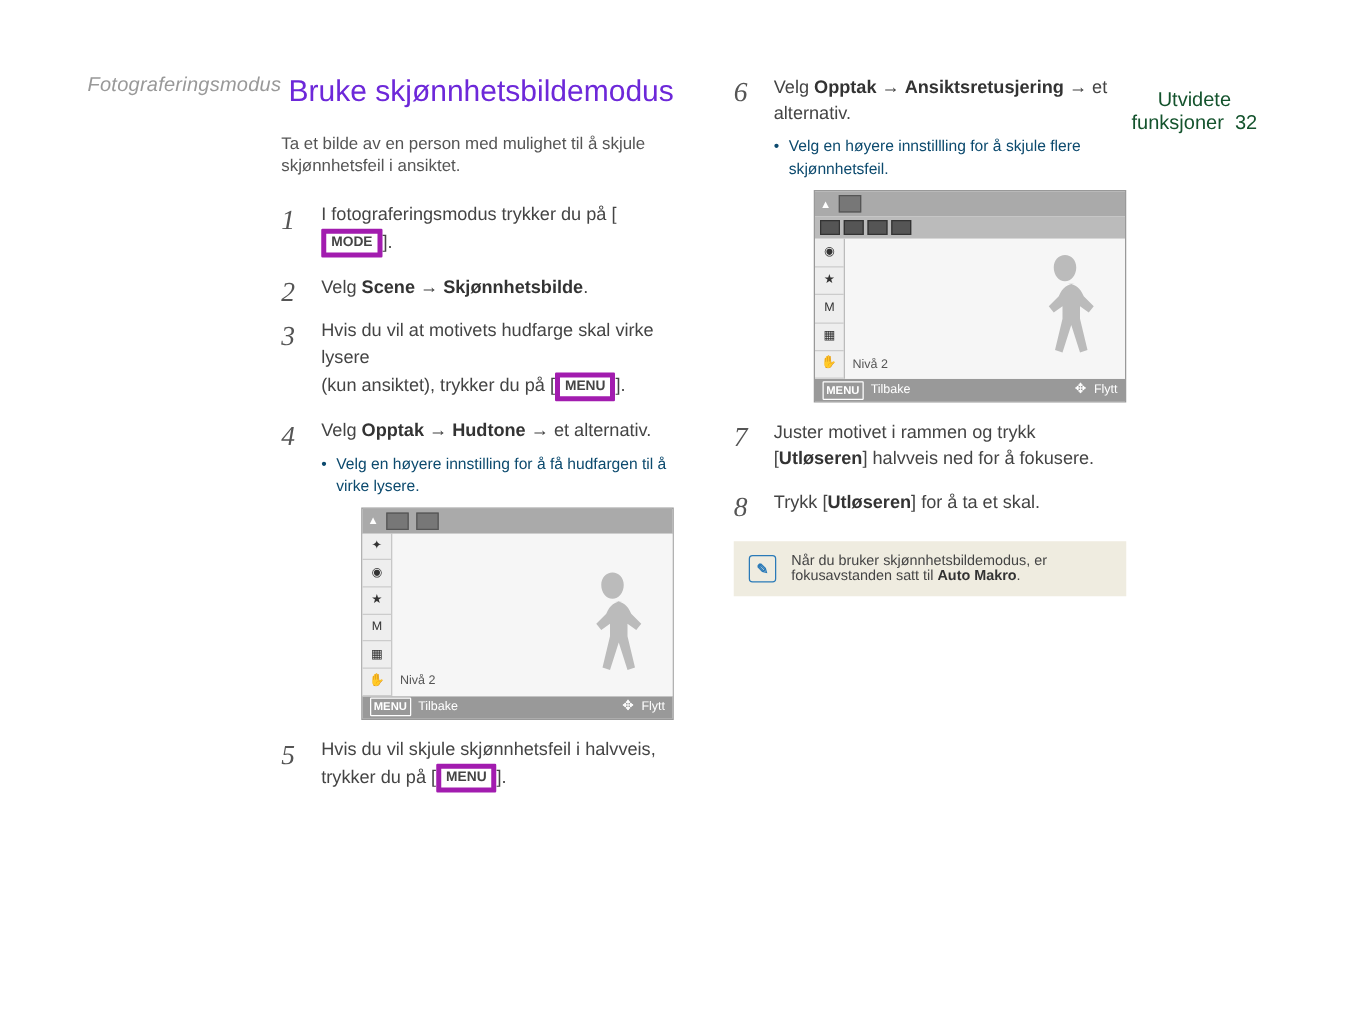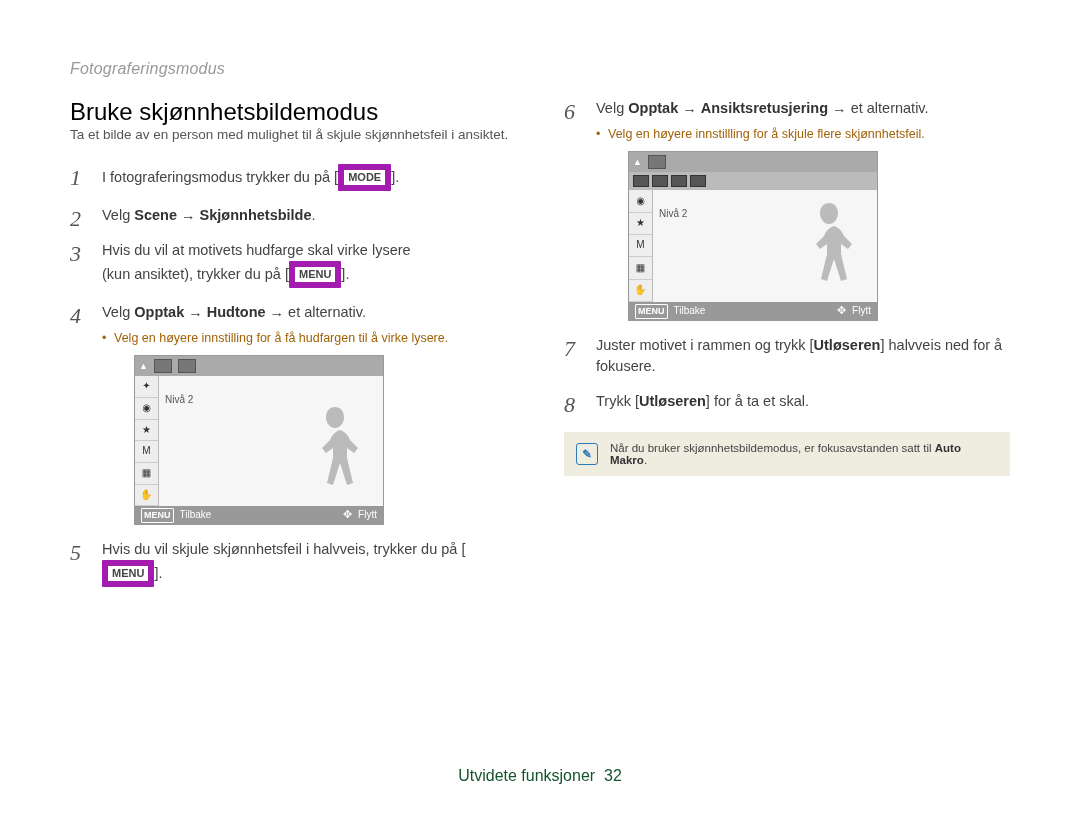--- a/index.html
+++ b/index.html
@@ -7,42 +7,43 @@
     font-family: Arial, Helvetica, sans-serif;
     background: #fff;
     width: 1080px;
     height: 815px;
     overflow: hidden;
     color: #333;
   }
   .page {
     padding: 60px 70px 30px 70px;
     display: flex;
-    flex-direction: column;
+    flex-direction: row;
     height: 100%;
   }
   .breadcrumb {
     font-size: 16px;
     color: #999;
     font-weight: 300;
     margin-bottom: 20px;
     letter-spacing: 0.2px;
     font-style: italic;
   }
   .columns {
     display: flex;
     gap: 48px;
     flex: 1;
   }
   .col { width: 50%; }
   h1.section-title {
-    color: #000000;
+    color: #6d28d9;
     font-weight: 400;
     font-size: 24px;
-    margin-bottom: 0;
+    margin-bottom: 18px;
+    text-align: right;
   }
   .intro {
     font-size: 13.5px;
     color: #555;
     line-height: 1.35;
     margin-bottom: 20px;
   }
   ol.steps {
     list-style: none;
     counter-reset: step;
@@ -60,33 +61,33 @@
     position: absolute;
     left: 0;
     top: -2px;
     font-family: Georgia, 'Times New Roman', serif;
     font-style: italic;
     font-size: 22px;
     color: #555;
   }
   .sub-bullet {
     font-size: 12.5px;
-    color: #a16207;
+    color: #0c4a6e;
     margin-top: 6px;
     padding-left: 12px;
     position: relative;
   }
   .sub-bullet::before {
     content: "•";
     position: absolute;
     left: 0;
   }
   .key {
     display: inline-block;
-    border: 6px solid #a21caf;
+    border: 4px solid #a21caf;
     padding: 0 4px;
     font-size: 11px;
     font-weight: bold;
     line-height: 15px;
     border-radius: 1px;
     vertical-align: 1px;
   }
   b, strong { font-weight: bold; color: #333; }
 
   
@@ -129,22 +130,22 @@
     align-items: center;
     justify-content: center;
     font-size: 10px;
     color: #333;
   }
   .preview {
     flex: 1;
     position: relative;
     background: #f6f6f6;
     display: flex;
-    align-items: flex-start;
-    padding: 17px 6px;
+    align-items: flex-end;
+    padding: 4px 6px;
   }
   .preview .level-text {
     font-size: 10px;
     color: #555;
   }
   .silhouette {
     position: absolute;
     right: 18px;
     bottom: 4px;
     width: 60px;

